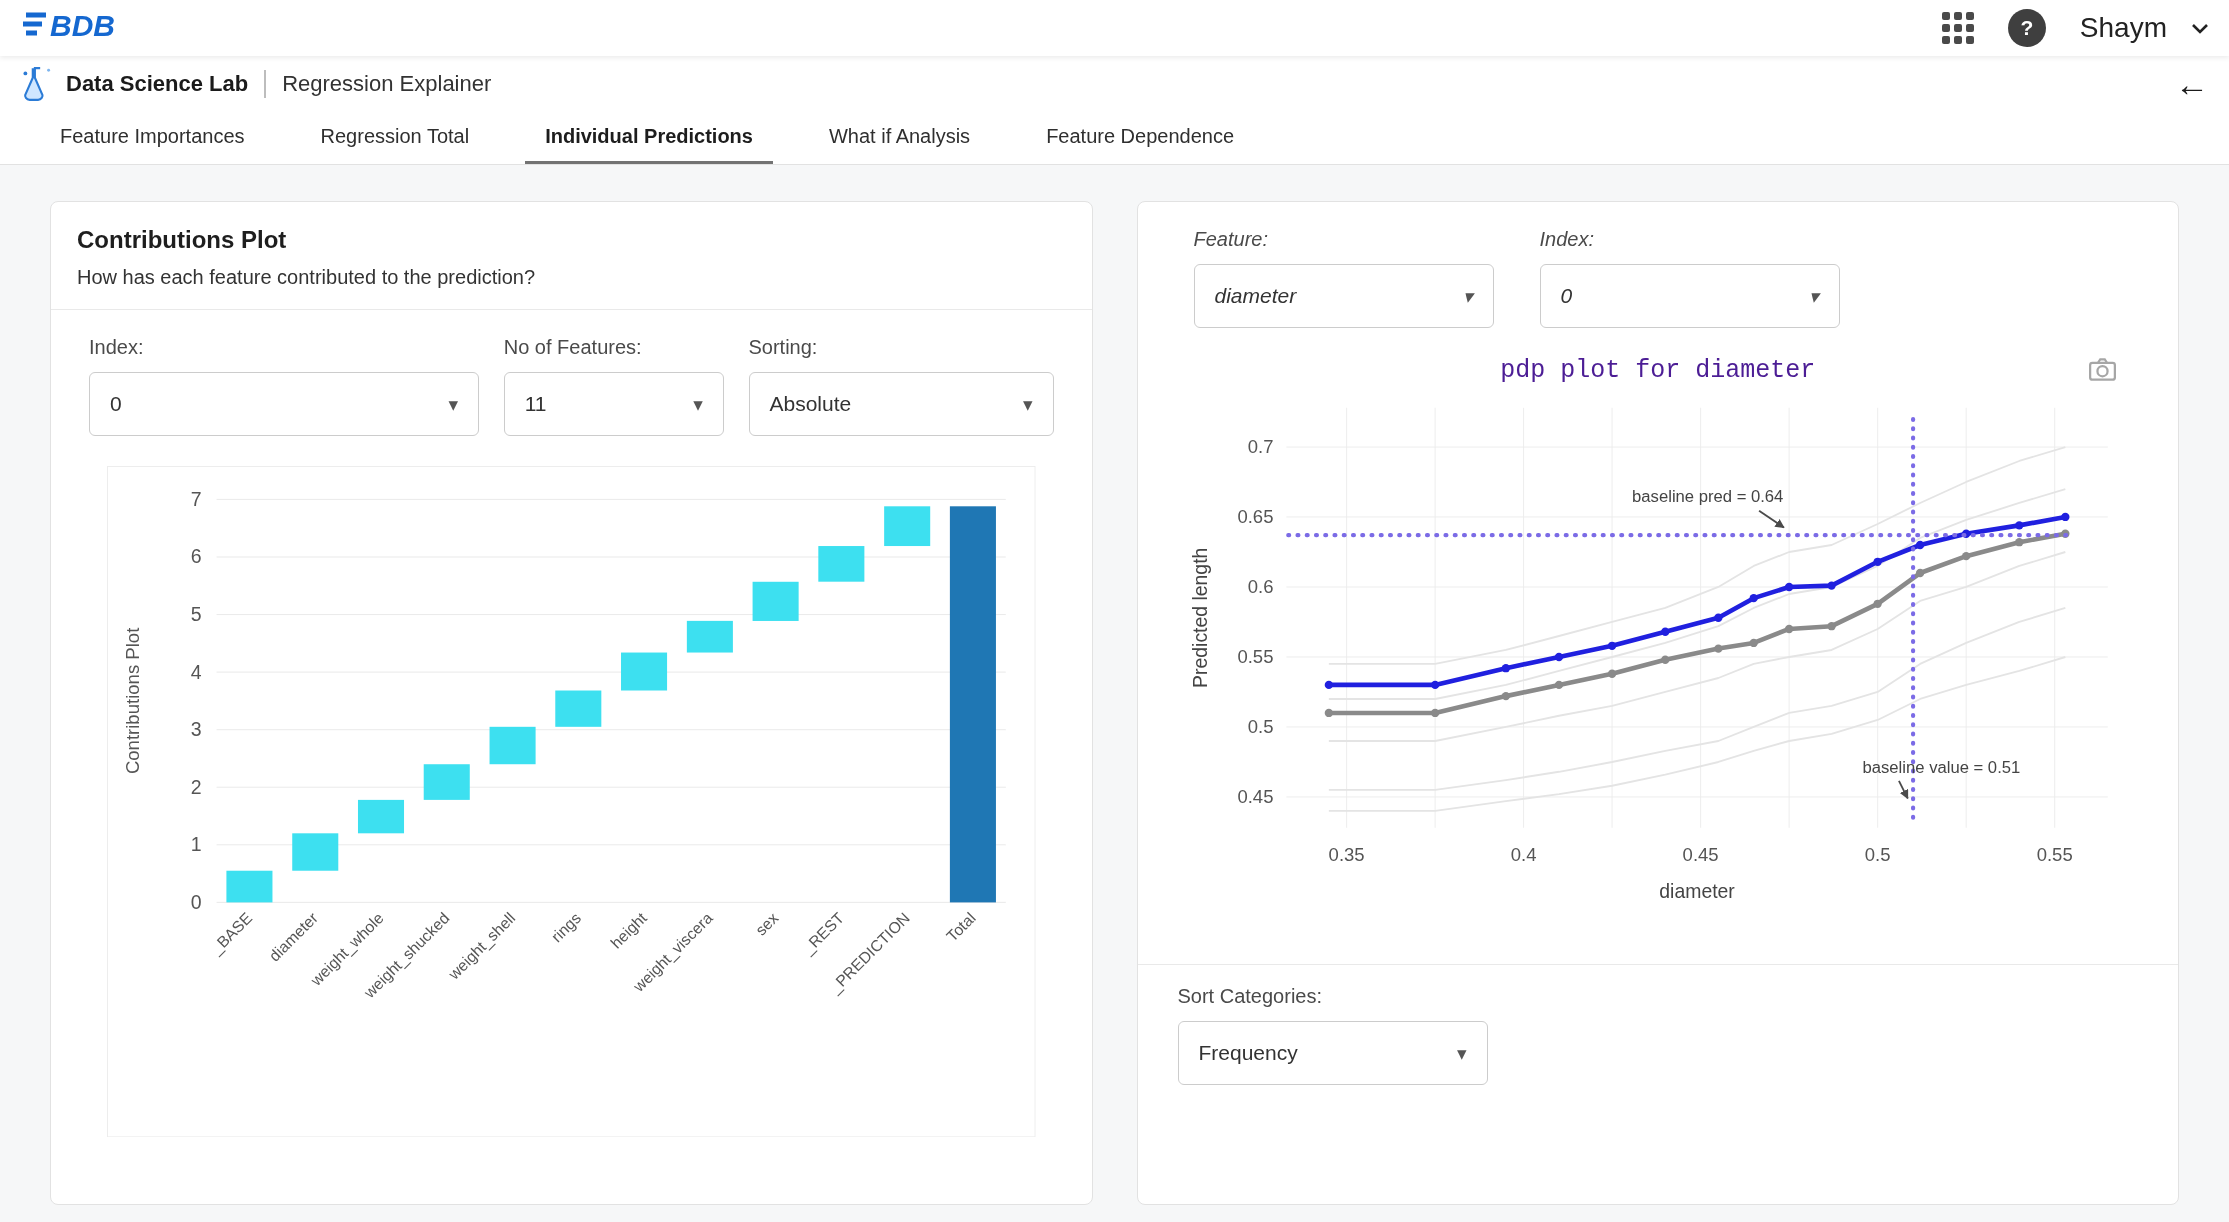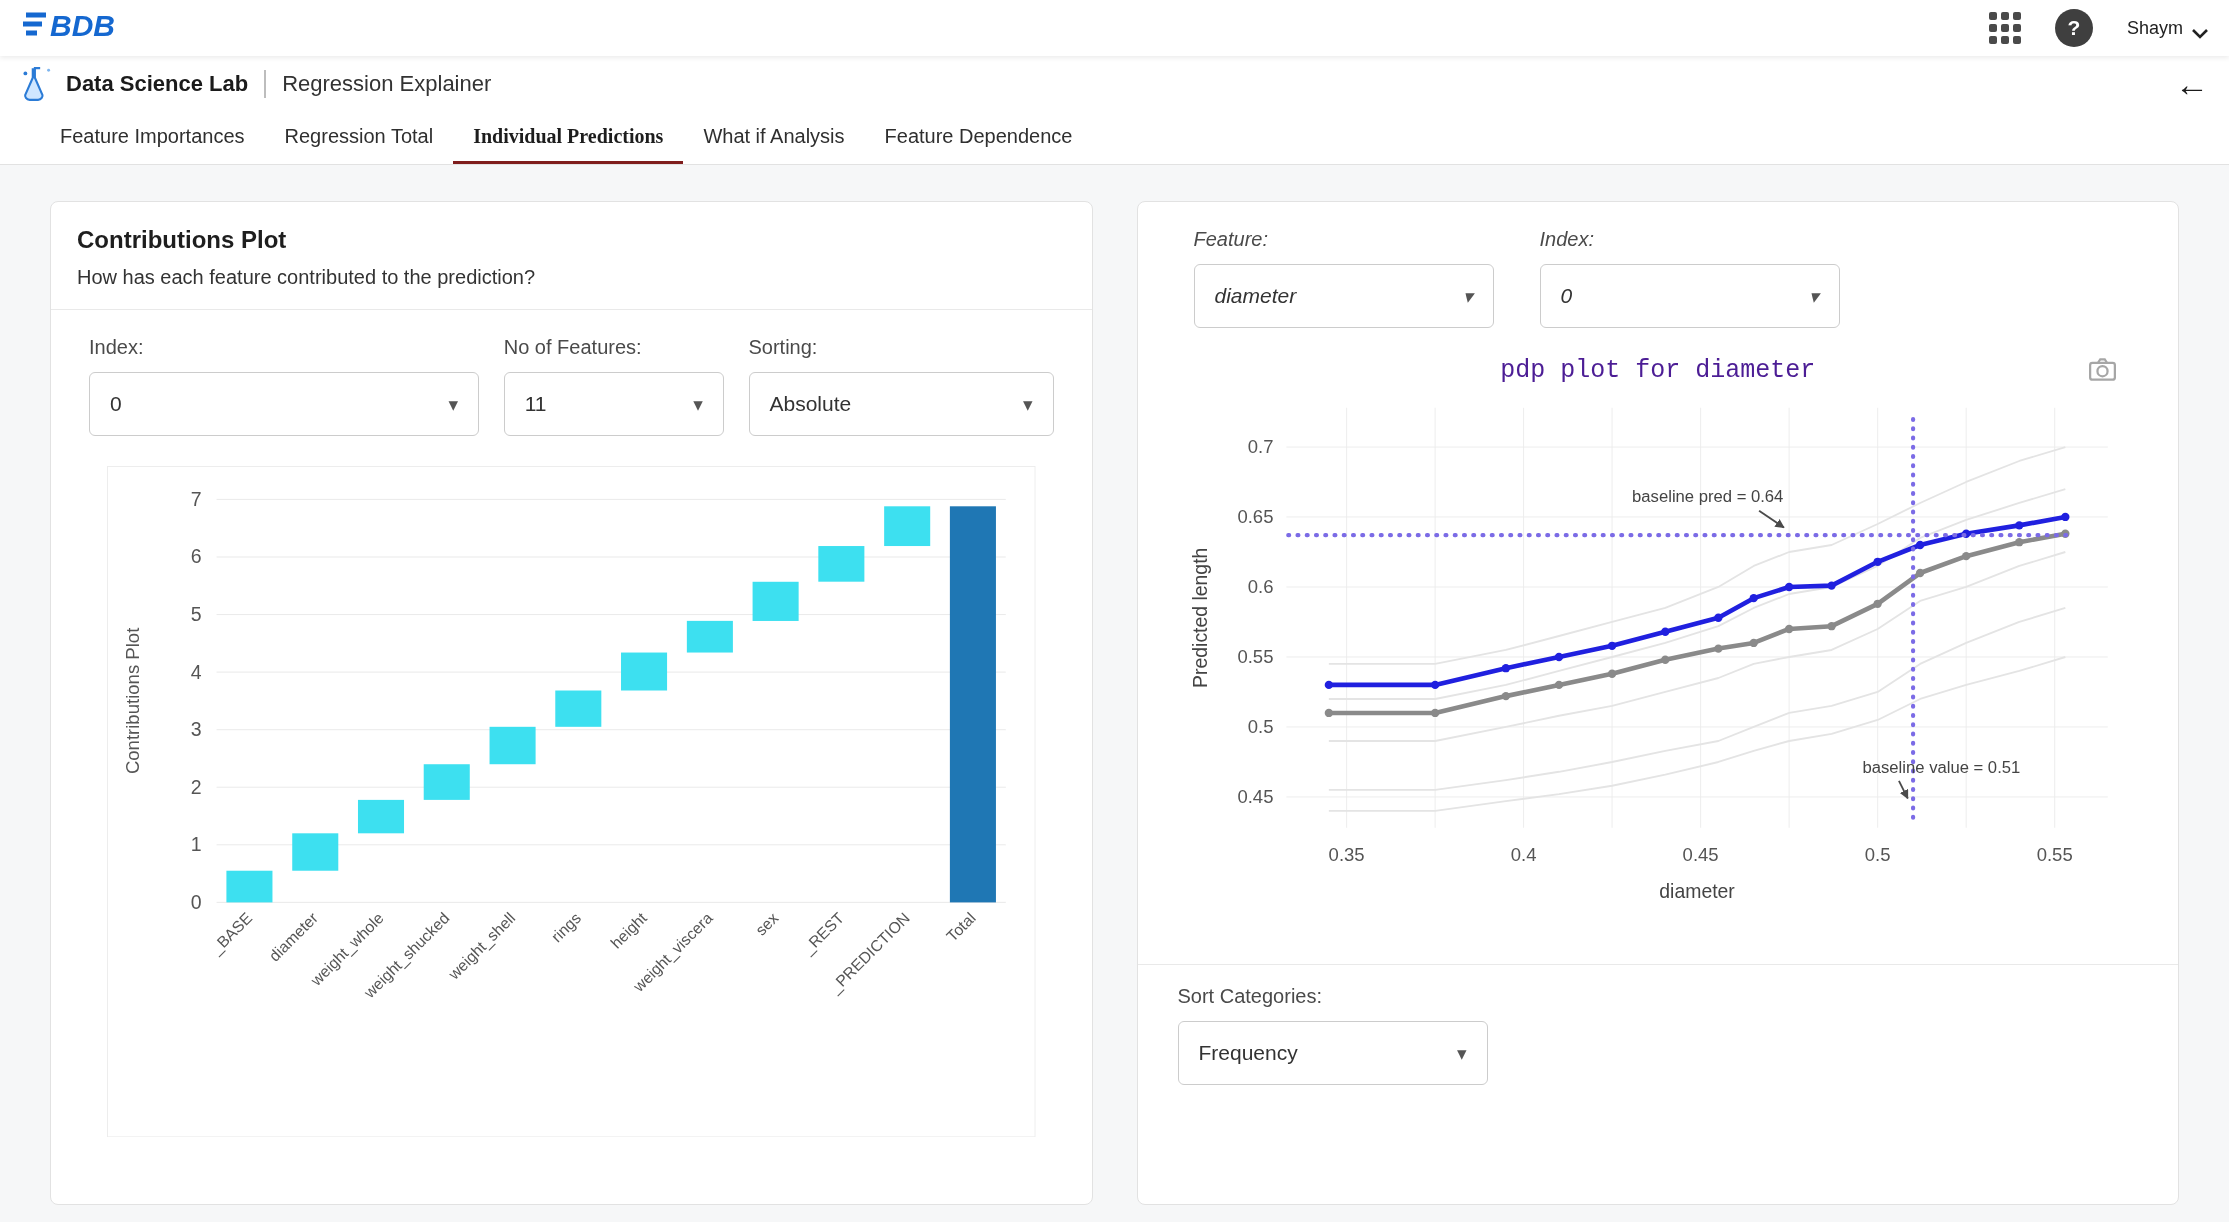--- a/index.html
+++ b/index.html
@@ -4,29 +4,29 @@
 <style>
   html,body{margin:0;padding:0;}
   body{width:2229px;height:1222px;background:#f6f7f8;font-family:"Liberation Sans",sans-serif;overflow:hidden;}
   .topbar{height:56px;background:#fff;display:flex;align-items:center;justify-content:space-between;
           padding:0 20px;box-shadow:0 2px 5px rgba(0,0,0,.08);position:relative;z-index:5;}
   .topbar-right{display:flex;align-items:center;gap:34px;}
   .grid-icon{display:grid;grid-template-columns:repeat(3,8px);gap:4px;cursor:pointer;}
   .grid-icon span{width:8px;height:8px;background:#4a4a4a;border-radius:2px;}
   .help{width:38px;height:38px;border-radius:50%;background:#3f3f3f;color:#fff;font-size:21px;font-weight:bold;
         display:flex;align-items:center;justify-content:center;cursor:pointer;}
-  .usermenu{display:flex;align-items:flex-end;gap:8px;font-size:18px;color:#222;cursor:pointer;}
+  .usermenu{display:flex;align-items:center;gap:24px;font-size:28px;color:#222;cursor:pointer;}
   .appbar{height:55px;background:#fff;display:flex;align-items:center;padding:0 20px;position:relative;z-index:4;}
   .appbar .appname{font-size:22px;font-weight:bold;color:#1b1b1b;margin-left:12px;}
   .appbar .vdiv{width:2px;height:28px;background:#bdbdbd;margin:0 16px;}
   .appbar .pagetitle{font-size:22px;color:#333;}
   .appbar .back{margin-left:auto;font-size:34px;color:#1b1b1b;cursor:pointer;line-height:1;}
-  .tabsbar{height:53px;background:#fff;display:flex;align-items:stretch;padding:0 40px;border-bottom:1px solid #e2e2e2;}
+  .tabsbar{height:53px;background:#fff;display:flex;align-items:stretch;padding:0 40px;border-bottom:1px solid #e2e2e2;gap:36px;}
   .tab{display:flex;align-items:center;padding:0 20px;font-size:20px;color:#2f2f2f;cursor:pointer;border-bottom:3px solid transparent;}
-  .tab.active{font-weight:bold;color:#1d1d1d;border-bottom:3px solid #7f1d1d;font-family:Liberation Serif, serif;}
+  .tab.active{font-weight:bold;color:#1d1d1d;border-bottom:3px solid #737373;}
   .content{display:flex;gap:44px;padding:36px 50px 16px;}
   .card{background:#fff;border:1px solid #e2e2e2;border-radius:8px;width:1041px;height:1002px;overflow:hidden;}
   .card-head{padding:24px 26px 20px;border-bottom:1px solid #e9e9e9;}
   .card-title{font-size:24px;font-weight:bold;color:#1e1e1e;margin-bottom:12px;}
   .card-sub{font-size:20px;color:#333;}
   .controls{display:flex;padding:26px 38px 8px;justify-content:space-between;}
   .controls.left-align{justify-content:flex-start;gap:46px;padding:26px 56px 8px;font-style:italic;}
   .control label{font-size:20px;color:#4a4a4a;display:block;margin-bottom:13px;}
   .select{height:62px;border:1px solid #ccc;border-radius:6px;background:#fff;display:flex;align-items:center;
           justify-content:space-between;padding:0 20px;font-size:21px;color:#333;cursor:pointer;}

